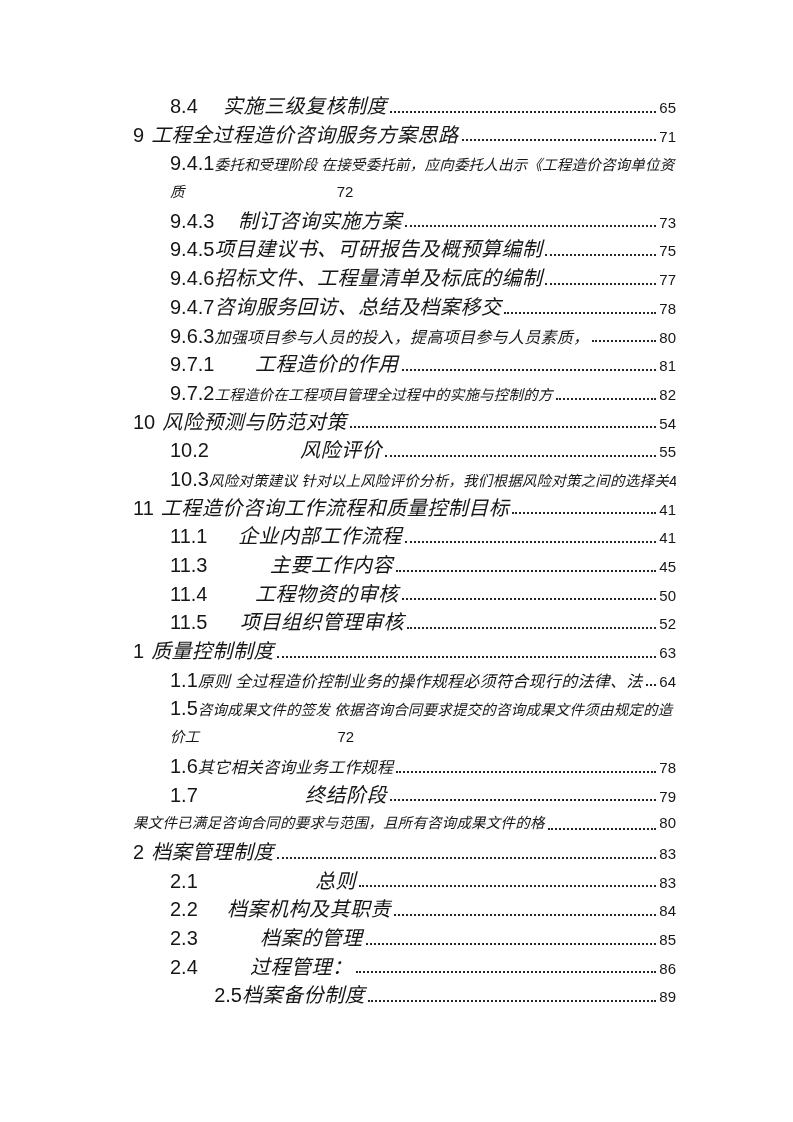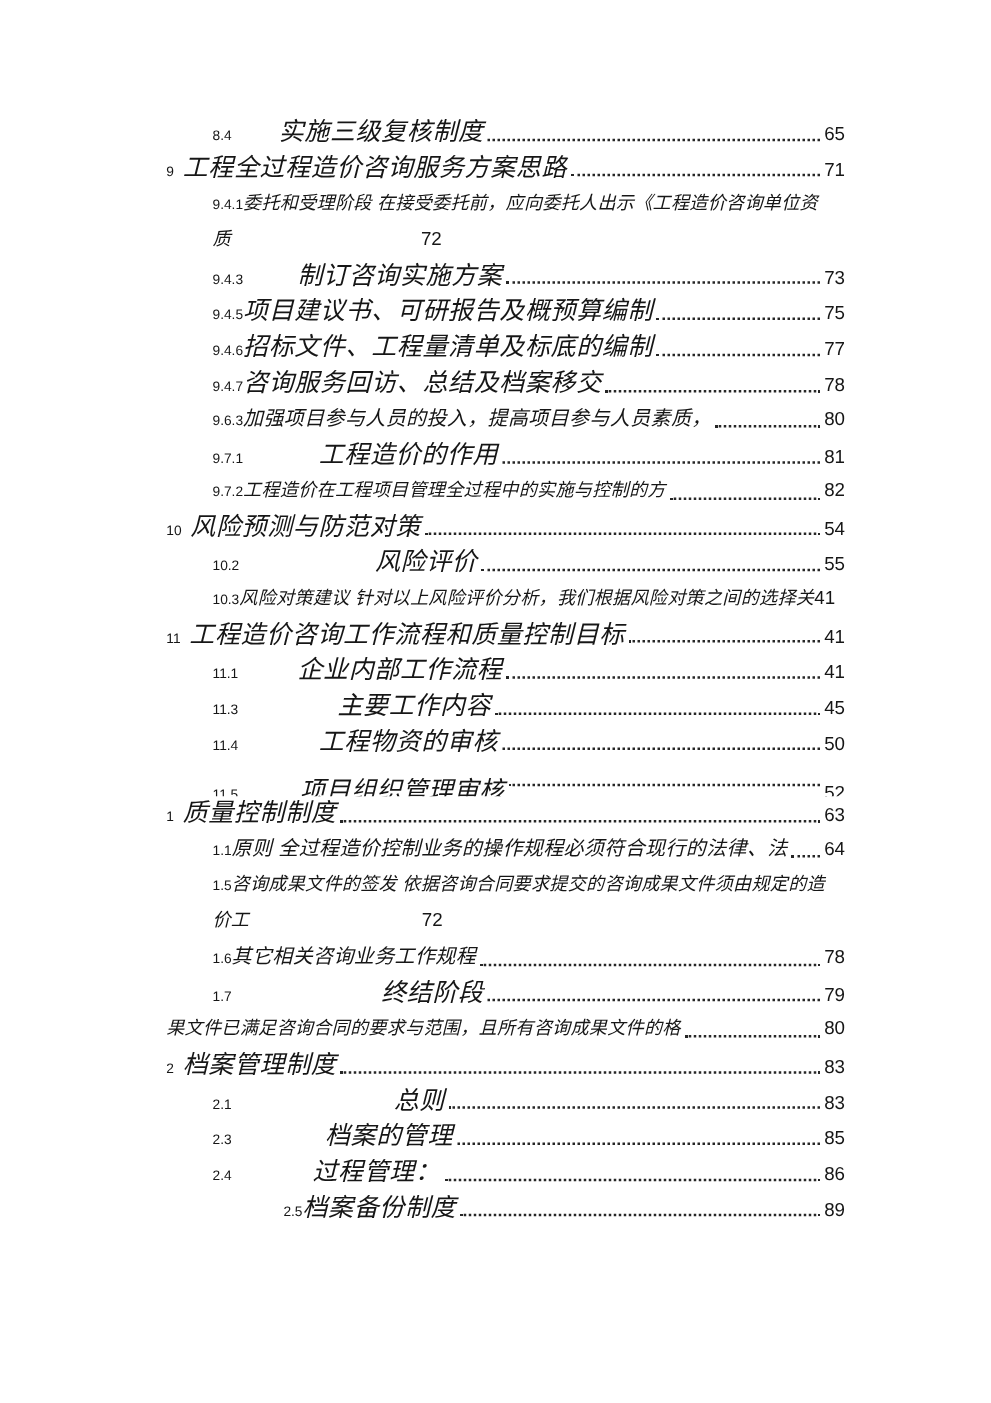--- a/index.html
+++ b/index.html
@@ -30,21 +30,21 @@
     align-items:baseline;
     height:28.7px;
     white-space:nowrap;
     overflow:hidden;
   }
   .lvl1{padding-left:8px;}
   .lvl2{padding-left:45px;}
   .num{
     flex:0 0 auto;
     display:inline-block;
-    font-size:11px;
+    font-size:20px;
     font-weight:400;
     font-style:normal;
     line-height:28.7px;
   }
   .lvl1 .num{margin-right:7px;}
   .title{
     flex:0 0 auto;
     font-weight:400;
     font-style:italic;
     line-height:28.7px;
@@ -176,21 +176,21 @@
         <span class="leader"></span>
         <span class="page-num">45</span>
       </div>
       <div class="row lvl2 big">
         <span class="num" style="min-width: 85px;">11.4</span>
         <span class="title">工程物资的审核</span>
         <span class="leader"></span>
         <span class="page-num">50</span>
       </div>
       <div class="row lvl2 big">
-        <span class="num" style="min-width: 70px; margin-top: 14px;">11.5</span>
+        <span class="num" style="min-width: 70px;">11.5</span>
         <span class="title">项目组织管理审核</span>
         <span class="leader"></span>
         <span class="page-num">52</span>
       </div>
       <div class="row lvl1 big">
         <span class="num">1</span>
         <span class="title">质量控制制度</span>
         <span class="leader"></span>
         <span class="page-num">63</span>
       </div>
@@ -230,20 +230,26 @@
         <span class="num">2</span>
         <span class="title">档案管理制度</span>
         <span class="leader"></span>
         <span class="page-num">83</span>
       </div>
       <div class="row lvl2 big">
         <span class="num" style="min-width: 145px;">2.1</span>
         <span class="title">总则</span>
         <span class="leader"></span>
         <span class="page-num">83</span>
+      </div>
+      <div class="row lvl2 big">
+        <span class="num" style="min-width: 57px;">2.2</span>
+        <span class="title">档案机构及其职责</span>
+        <span class="leader"></span>
+        <span class="page-num">84</span>
       </div>
       <div class="row lvl2 big">
         <span class="num" style="min-width: 90px;">2.3</span>
         <span class="title">档案的管理</span>
         <span class="leader"></span>
         <span class="page-num">85</span>
       </div>
       <div class="row lvl2 big">
         <span class="num" style="min-width: 80px;">2.4</span>
         <span class="title">过程管理：</span>

